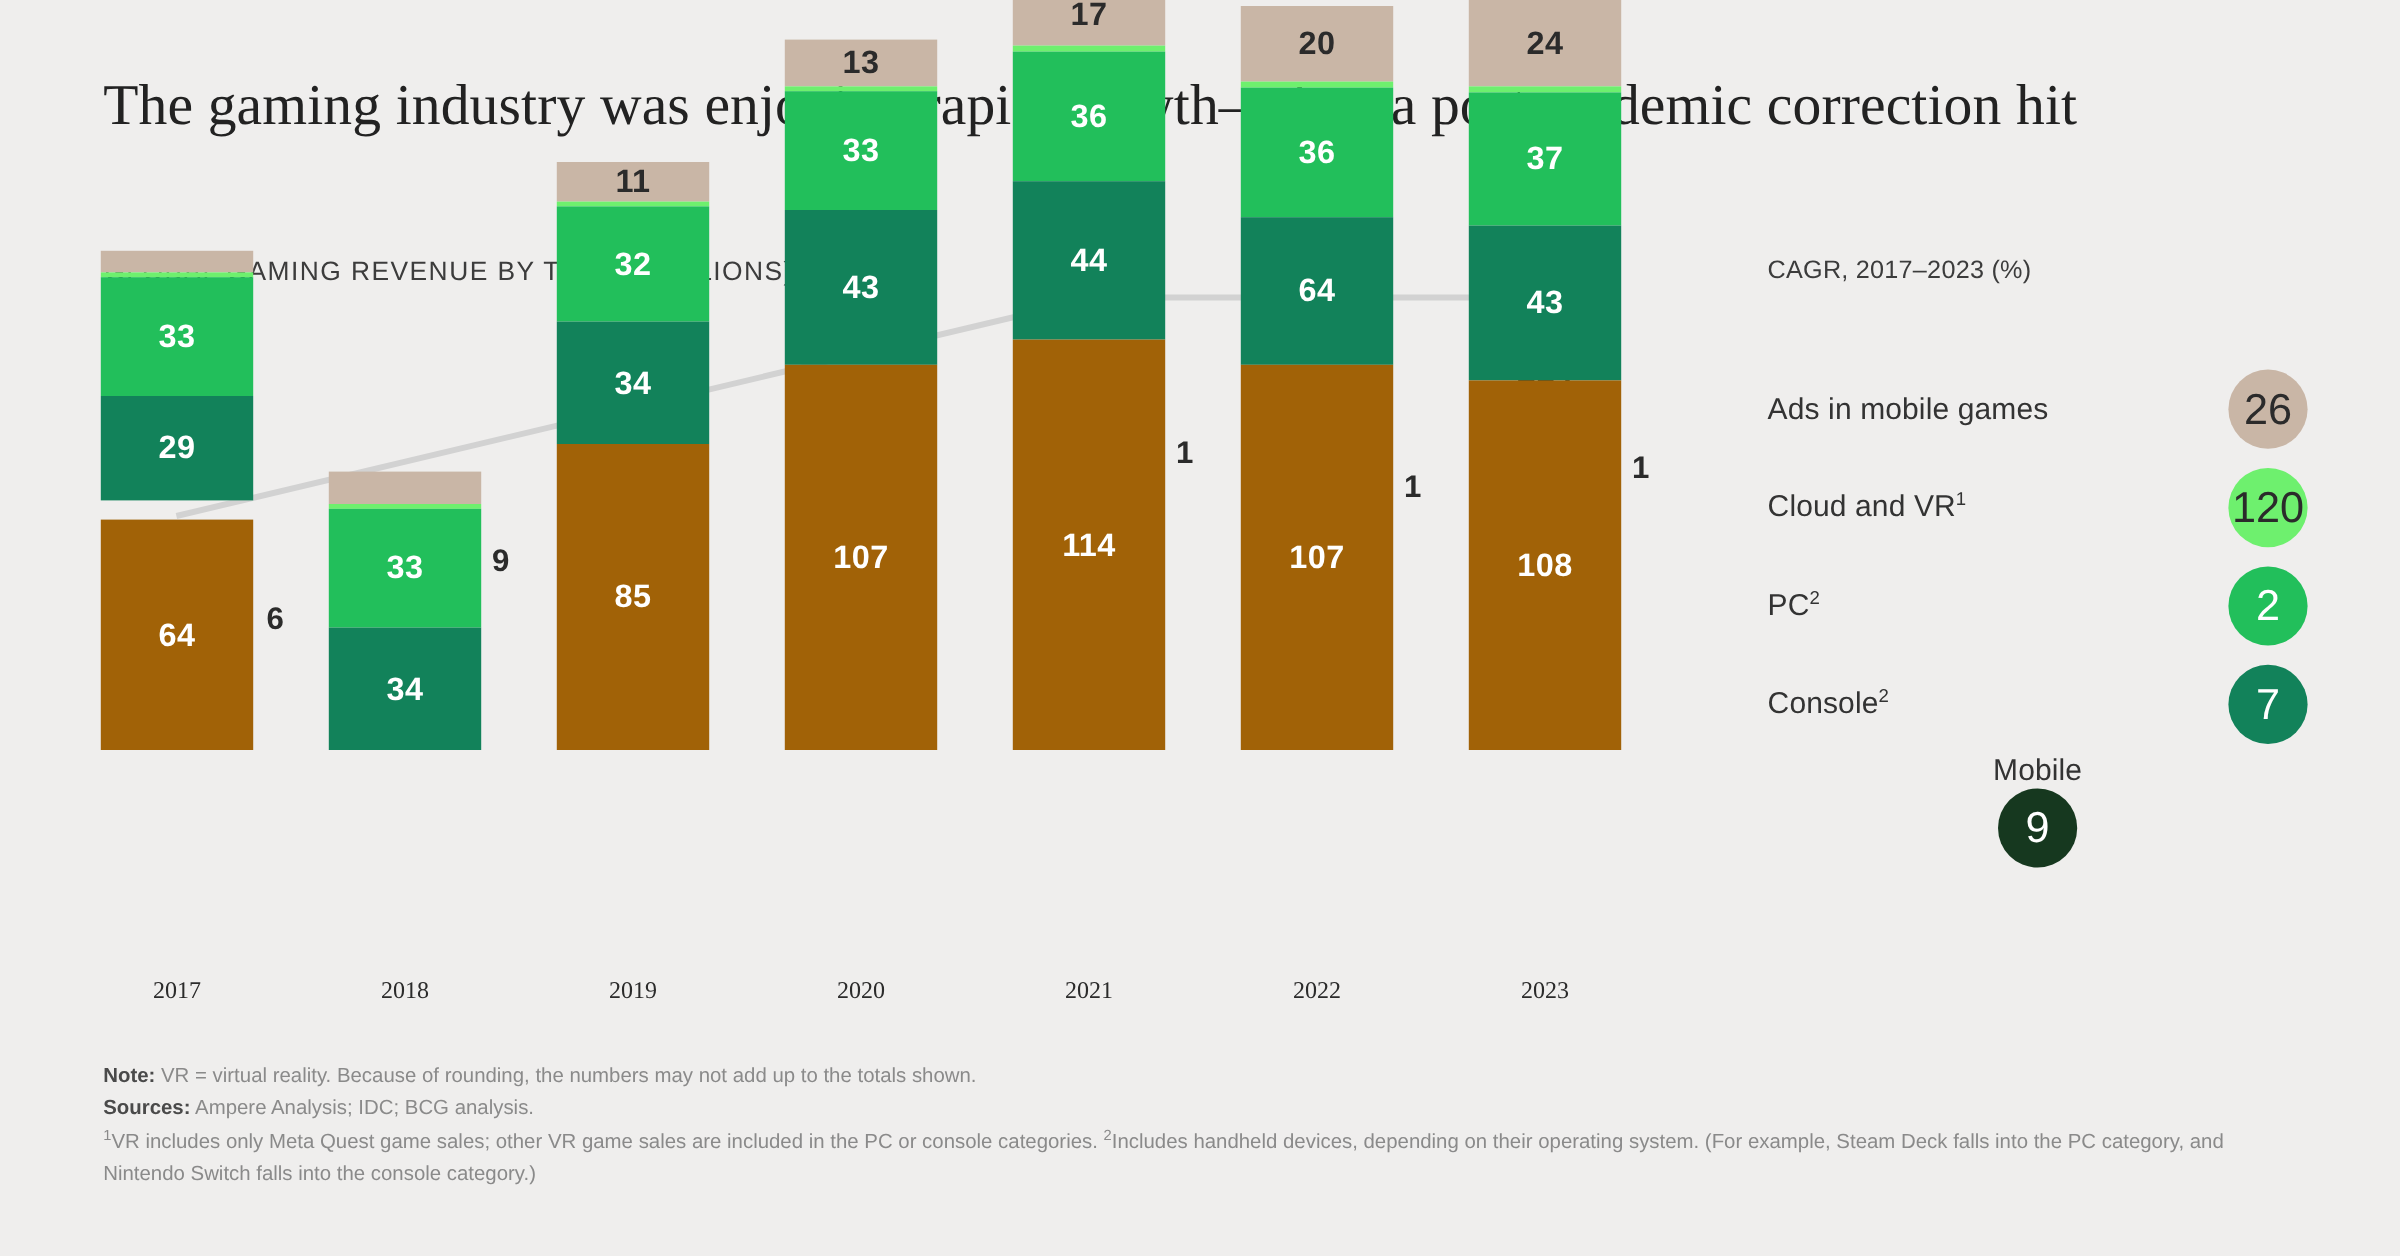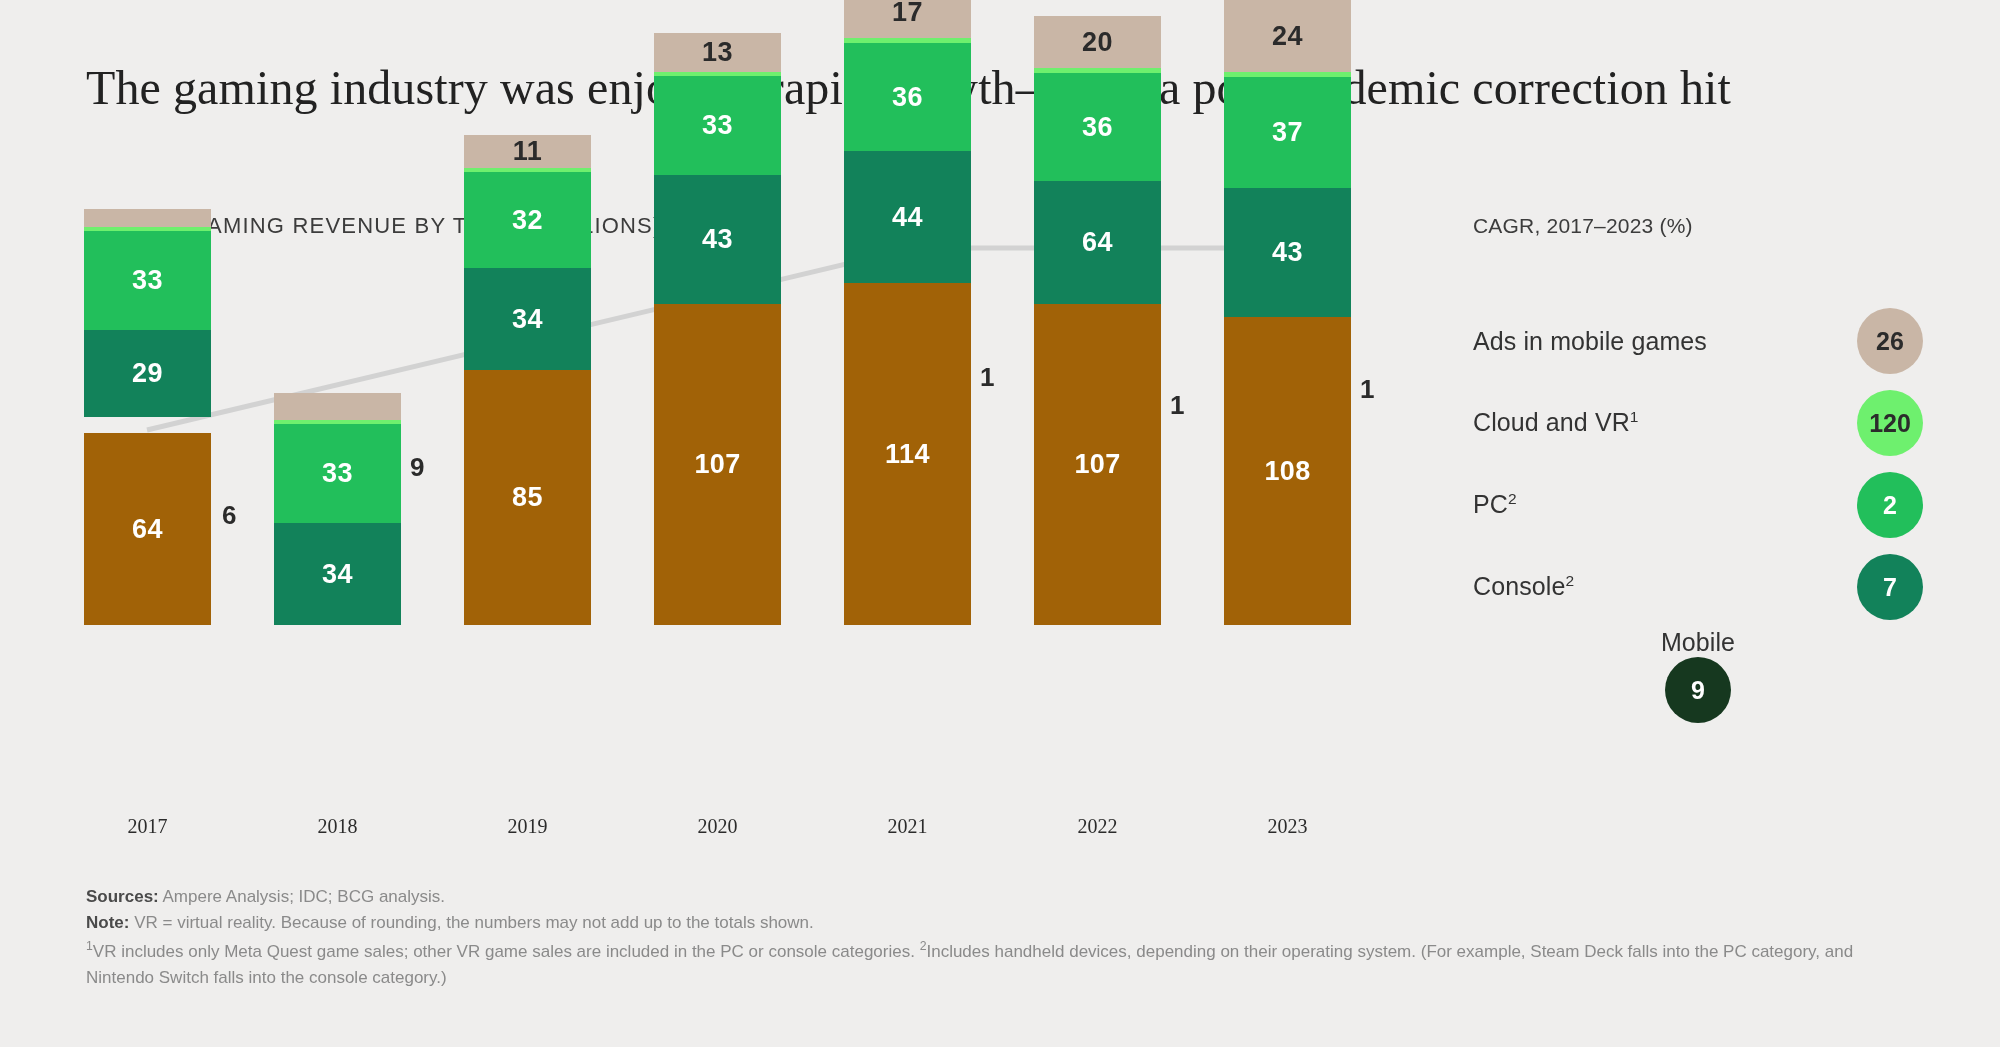--- a/index.html
+++ b/index.html
@@ -143,22 +143,22 @@
     letter-spacing: 0.1px;
   }
   .legend-label sup { font-size: 0.62em; }
   .legend-dot {
     width: 66px;
     height: 66px;
     border-radius: 50%;
     display: flex;
     align-items: center;
     justify-content: center;
-    font-size: 25px;
-    font-weight: bold;
+    font-size: 36px;
+    font-weight: normal;
     flex: 0 0 auto;
   }
 
   
   #footnotes {
     position: absolute;
     left: 86px;
     top: 884px;
     width: 1830px;
     font-size: 17px;
@@ -283,21 +283,21 @@
       </div>
     <div class="seg mobile" style="height:342px;">
         <span class="seg-label">114</span>
       </div>
   </div>
   <div class="side-note" style="left:980px; top:362px;">1</div>
   <div class="x-label" style="left:844px; top:815px;">2021</div>
 
   <div class="bar-total" style="left:1034px; top:321px;">204</div>
   <div class="bar" style="left:1034px; bottom:235px;">
-    <div class="seg ads" style="height:52px;">
+    <div class="seg ads" style="height:63px;">
         <span class="seg-label">20</span>
       </div>
     <div class="seg cloud" style="height:5px;"></div>
     <div class="seg pc" style="height:108px;">
         <span class="seg-label">36</span>
       </div>
     <div class="seg console" style="height:123px;">
         <span class="seg-label">64</span>
       </div>
     <div class="seg mobile" style="height:321px;">
@@ -344,16 +344,16 @@
     <span class="legend-label"><span>Console</span><sup>2</sup></span>
     <span class="legend-dot" style="background:#12825a; color:#ffffff;">7</span>
   </div>
   <div class="legend-row" style="top:328px;flex-direction:column;">
     <span class="legend-label"><span>Mobile</span></span>
     <span class="legend-dot" style="background:#16381f; color:#ffffff;">9</span>
   </div>
 </div>
 
 <div id="footnotes">
+  <p><span class="lead">Note:</span><span> VR = virtual reality. Because of rounding, the numbers may not add up to the totals shown.</span></p>
   <p><span class="lead">Sources:</span><span> Ampere Analysis; IDC; BCG analysis.</span></p>
-  <p><span class="lead">Note:</span><span> VR = virtual reality. Because of rounding, the numbers may not add up to the totals shown.</span></p>
   <p><sup>1</sup><span>VR includes only Meta Quest game sales; other VR game sales are included in the PC or console categories. </span><sup>2</sup><span>Includes handheld devices, depending on their operating system. (For example, Steam Deck falls into the PC category, and Nintendo Switch falls into the console category.)</span></p>
 </div>
 
 </body></html>

